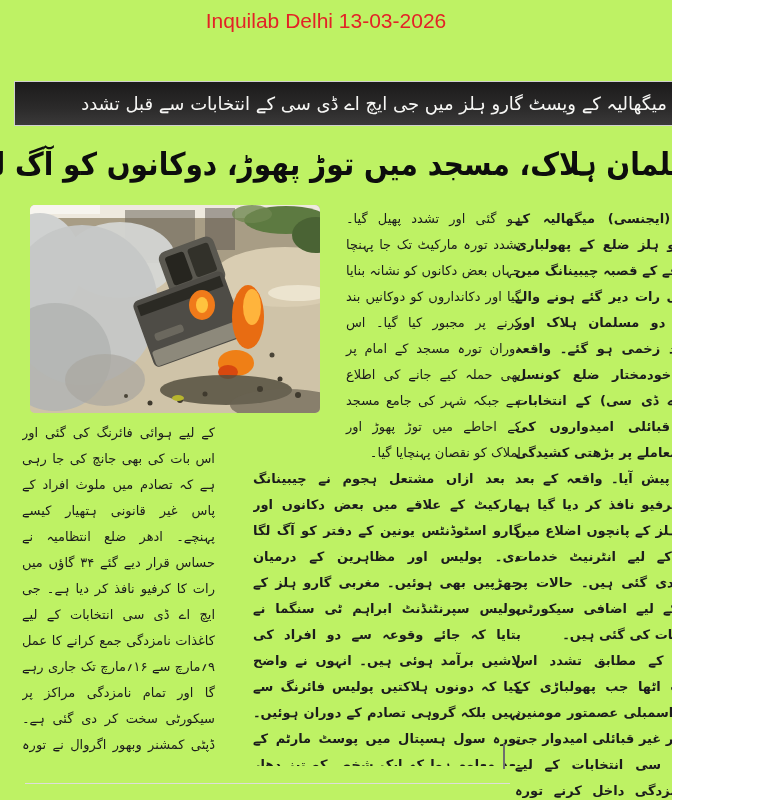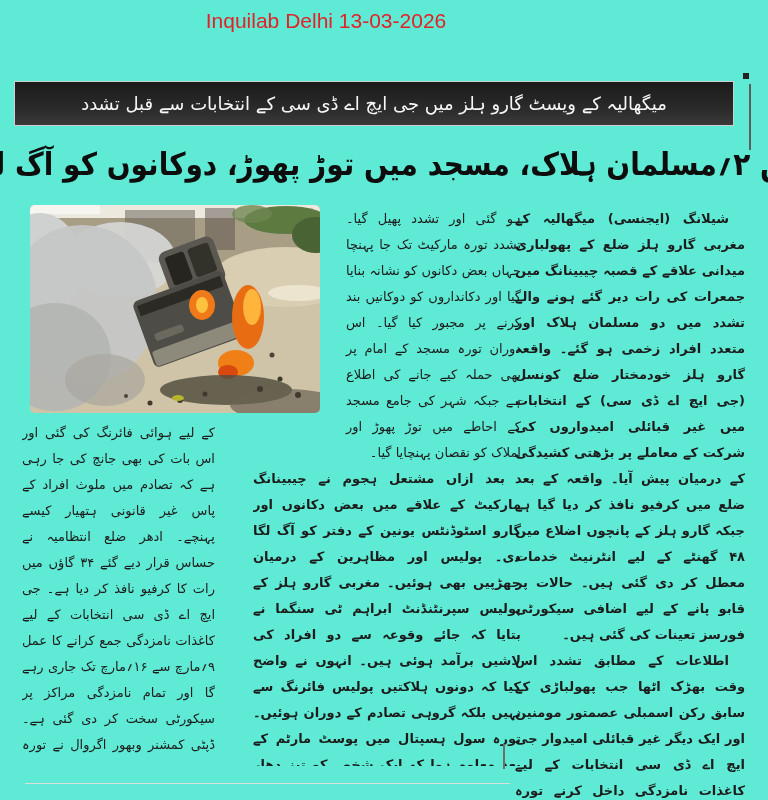--- a/index.html
+++ b/index.html
@@ -1,17 +1,17 @@
 <!DOCTYPE html>
 <html lang="ur"><head>
 <meta charset="utf-8">
 <style>
   html,body{margin:0;padding:0;background:#fff;}
   .page{
-    position:relative;width:768px;height:800px;background:#5eead4;
+    position:relative;width:672px;height:800px;background:#bef264;
     overflow:hidden;font-family:"DejaVu Sans",sans-serif;
   }
   .masthead{
     position:absolute;top:9px;left:0;width:768px;text-align:center;
     transform:translateX(-58px);
     color:#e32227;font-size:21px;font-family:"Liberation Sans",sans-serif;
     font-weight:400;letter-spacing:0;
   }
   .kicker-bar{
     position:absolute;left:15px;top:82px;width:718px;height:43px;

